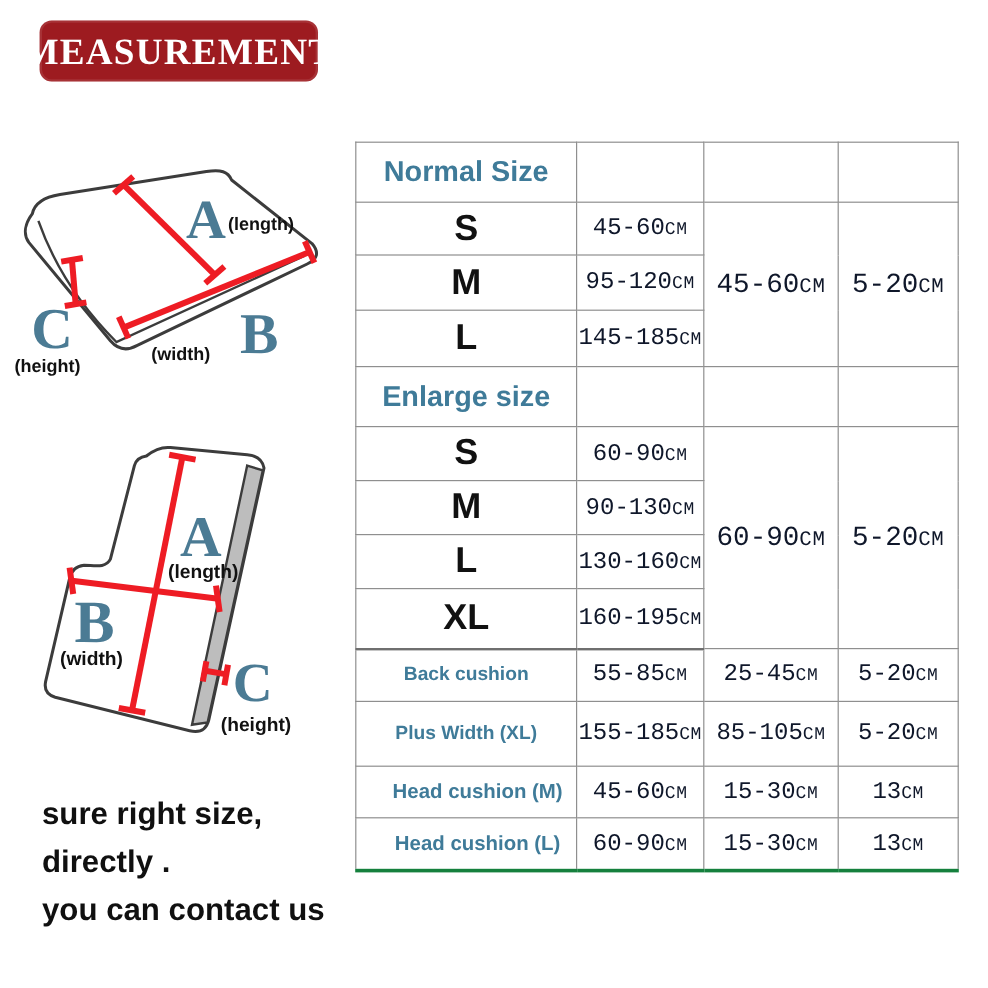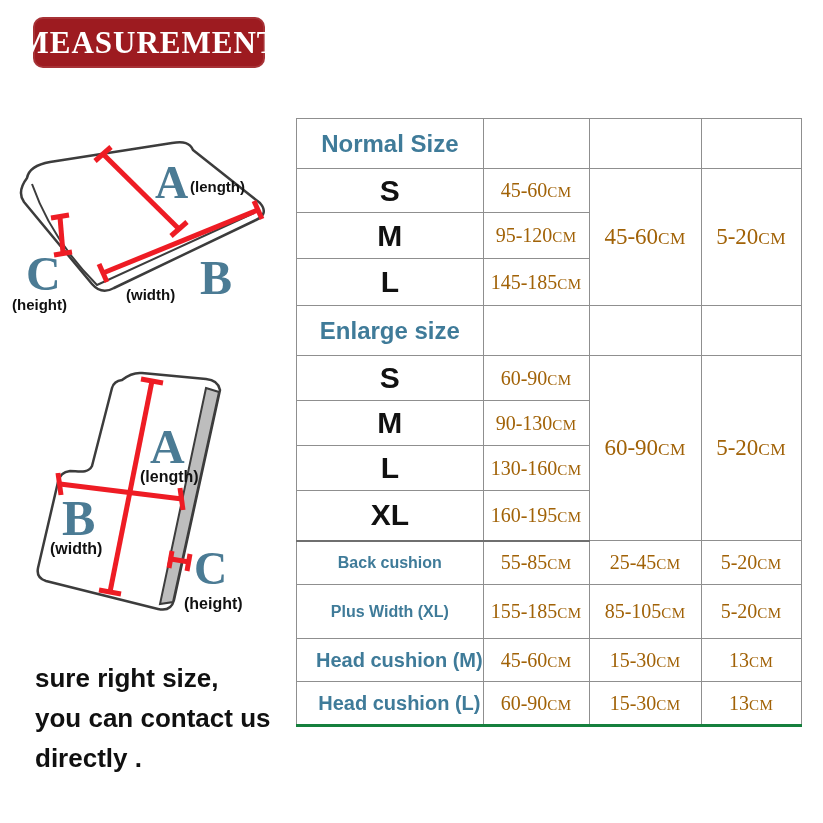--- a/index.html
+++ b/index.html
@@ -39,24 +39,24 @@
   table.size-table td{
     border:1.5px solid #8f8f8f;text-align:center;vertical-align:middle;
     padding:0;white-space:nowrap;overflow:visible;background:#ffffff;
   }
   td.dark{
     background:#58585a;color:#ffffff;font-weight:700;font-size:19px;
     border:3px solid #ffffff;letter-spacing:-0.3px;
   }
   td.sec{color:#3f7b99;font-weight:700;font-size:24px;}
   td.pink{background:#dcc0db;font-size:30px;font-weight:700;color:#111111;}
-  td.val{font-family:Liberation Serif, serif;font-size:20px;color:#a16207;}
+  td.val{font-family:Liberation Mono, monospace;font-size:20px;color:#0f172a;}
   td.val.big{font-size:23px;}
   td.tealrow{color:#3f7b99;font-weight:700;font-size:16px;}
-  td.tealrow.small{font-size:20px;padding-left:19px;}
+  td.tealrow.small{font-size:17px;padding-left:19px;}
   .cm{font-size:0.75em;letter-spacing:0.5px;}
   tr.r50{height:50px}tr.r44{height:44px}tr.r46{height:46px}tr.r47{height:47px}
   tr.r45{height:45px}tr.r54{height:54px}tr.r43{height:43px}
   tr.divider td{border-bottom:2.5px solid #6f6f6f;}
   tr.lastrow td{border-bottom:3px solid #15803d;}
 </style>
 </head>
 <body>
 
 <div class="title-badge">MEASUREMENT</div>
@@ -201,15 +201,15 @@
     <td class="tealrow small">Head cushion (L)</td>
     <td class="val">60-90<span class="cm">CM</span></td>
     <td class="val">15-30<span class="cm">CM</span></td>
     <td class="val">13<span class="cm">CM</span></td>
   </tr>
 </tbody>
   </table>
 
 <div class="note">
   <div>sure right size,</div>
+  <div>directly .</div>
   <div>you can contact us</div>
-  <div>directly .</div>
 </div>
 
 </body></html>

